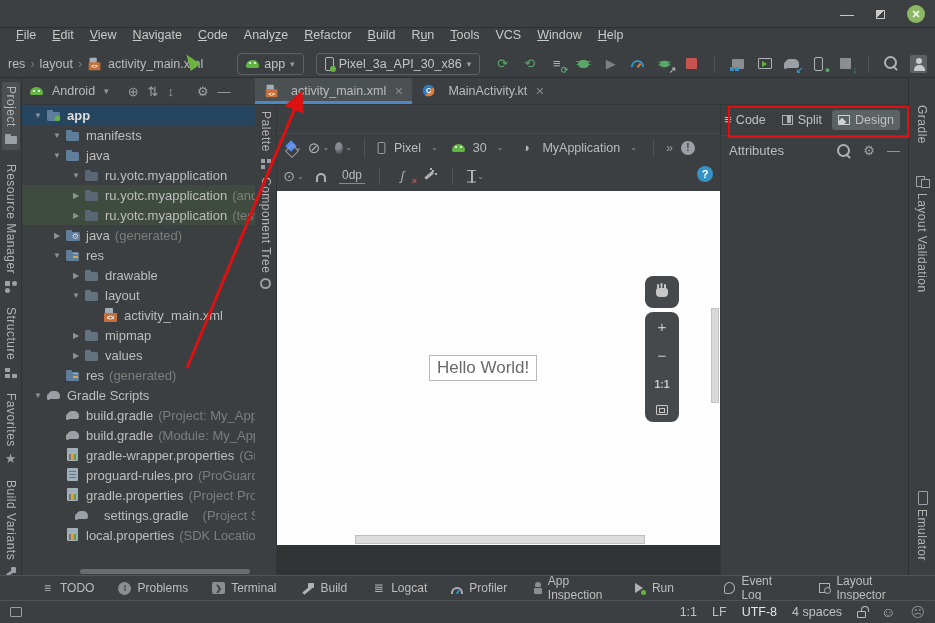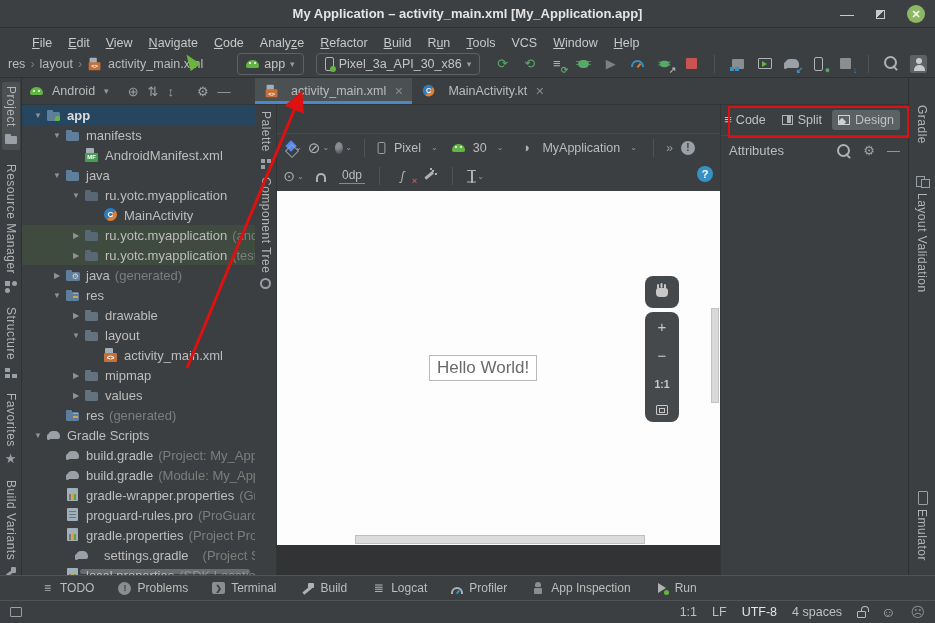--- a/index.html
+++ b/index.html
@@ -12,21 +12,21 @@
     border-bottom:1px solid #2e3133; display:flex; align-items:center; justify-content:center; }
   #titlebar .title { font-size:13px; font-weight:bold; color:#e4e4e4; }
   #win-controls { position:absolute; right:10px; top:0; height:28px; display:flex; align-items:center; gap:22px; }
   .win-min { color:#c9c9c9; font-size:14px; line-height:10px; }
   .win-restore { width:9px; height:9px; border:1.5px solid #c9c9c9; background:linear-gradient(135deg,#c9c9c9 50%,transparent 50%); }
   .win-close { width:18px; height:18px; border-radius:50%; background:#8cb864; color:#f2f7ea; font-size:11px;
     display:flex; align-items:center; justify-content:center; font-weight:bold; }
 
   
   #menubar { position:absolute; left:0; top:28px; width:935px; height:22px; background:#3c3f41;
-    display:flex; align-items:flex-end; padding-left:24px; }
+    display:flex; align-items:flex-start; padding-left:8px; }
   .menu-item { font-size:12.5px; color:#c8c8c8; padding:0 8px; }
 
   
   #toolbar { position:absolute; left:0; top:50px; width:935px; height:28px; background:#3c3f41;
     border-bottom:1px solid #2e3133; display:flex; align-items:center; padding-left:8px; font-size:12.5px; }
   .crumb { color:#bbb; } .crumb-sep { color:#7d7d7d; margin:0 5px; }
   .tb-btn { height:22px; display:flex; align-items:center; gap:5px; border:1px solid #5e6163; border-radius:4px;
     padding:0 8px; margin-left:12px; color:#c4c4c4; }
   .dd-arrow { font-size:9px; color:#9a9a9a; }
   .tb-icons { display:flex; align-items:center; gap:10px; margin-left:14px; }
@@ -236,21 +236,20 @@
   .face { font-size:14px; } .face.sad { color:#8a8a8a; }
 
   
   #anno-box { position:absolute; left:728px; top:106px; width:181px; height:32px; border:2.5px solid #dd1111; z-index:50; }
   #anno-arrow { position:absolute; left:0; top:0; width:935px; height:623px; pointer-events:none; z-index:60; }
 </style>
 </head>
 <body>
 
 <div id="titlebar">
-  <span class="title">My Application – activity_main.xml [My_Application.app]</span>
   <div id="win-controls">
     <span class="win-min">—</span>
     <span class="win-restore"></span>
     <span class="win-close">✕</span>
   </div>
 </div>
 
 <div id="menubar">
     <span class="menu-item"><u>F</u>ile</span>
     <span class="menu-item"><u>E</u>dit</span>
@@ -370,39 +369,29 @@
       <div class="tree-row sel" style="padding-left: 8px;">
         <span class="chev" style="font-size: 8px;">▼</span>
         <span class="ti ti-folder ti-app"></span>
         <span class="lbl bold">app</span>
       </div>
       <div class="tree-row" style="padding-left: 27px;">
         <span class="chev" style="font-size: 8px;">▼</span>
         <span class="ti ti-folder"></span>
         <span class="lbl">manifests</span>
       </div>
-      <div class="tree-row" style="padding-left: 46px;">
-        <span class="chev"></span>
-        <span class="ti ti-manifest"></span>
-        <span class="lbl">AndroidManifest.xml</span>
-      </div>
       <div class="tree-row" style="padding-left: 27px;">
         <span class="chev" style="font-size: 8px;">▼</span>
         <span class="ti ti-folder"></span>
         <span class="lbl">java</span>
       </div>
       <div class="tree-row" style="padding-left: 46px;">
         <span class="chev" style="font-size: 8px;">▼</span>
         <span class="ti ti-folder ti-pkg"></span>
         <span class="lbl">ru.yotc.myapplication</span>
-      </div>
-      <div class="tree-row" style="padding-left: 65px;">
-        <span class="chev"></span>
-        <span class="ti ti-kotlin"></span>
-        <span class="lbl">MainActivity</span>
       </div>
       <div class="tree-row green" style="padding-left: 46px;">
         <span class="chev" style="font-size: 8px;">▶</span>
         <span class="ti ti-folder ti-pkg"></span>
         <span class="lbl">ru.yotc.myapplication</span>
         <span class="sfx">(androidTest)</span>
       </div>
       <div class="tree-row green" style="padding-left: 46px;">
         <span class="chev" style="font-size: 8px;">▶</span>
         <span class="ti ti-folder ti-pkg"></span>
@@ -661,20 +650,30 @@
       </div>
       <div class="bb-item">
         <span class="bi bi-robot"></span>
         <span>App Inspection</span>
       </div>
       <div class="bb-item">
         <span class="bi bi-run"></span>
         <span>Run</span>
       </div>
     </div>
+  <div id="bb-right">
+      <div class="bb-item">
+        <span class="bi bi-eventlog"></span>
+        <span>Event Log</span>
+      </div>
+      <div class="bb-item">
+        <span class="bi bi-inspector"></span>
+        <span>Layout Inspector</span>
+      </div>
+    </div>
 </div>
 
 <div id="status-bar">
   <span class="sb-winicon"></span>
   <div id="sb-right">
     <span>1:1</span>
     <span>LF</span>
     <span class="dim">UTF-8</span>
     <span>4 spaces</span>
     <span class="sb-lock"></span>

